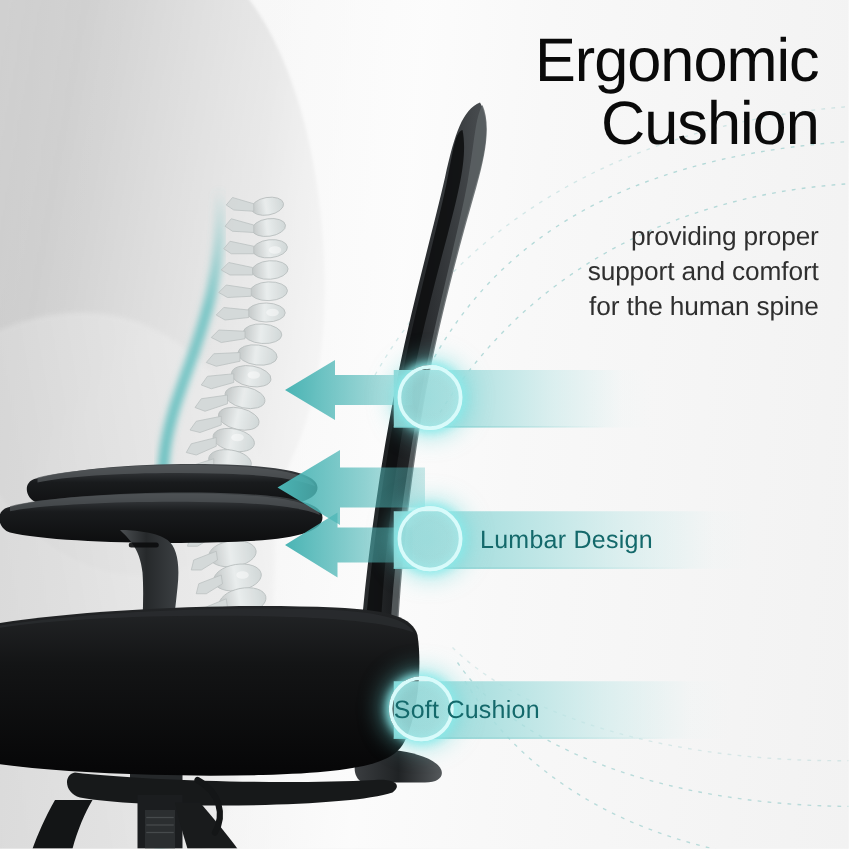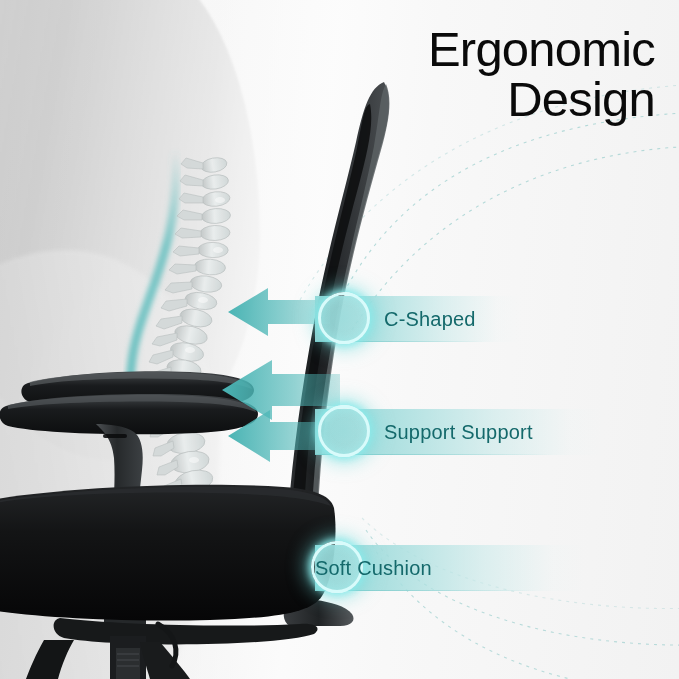--- a/index.html
+++ b/index.html
@@ -362,34 +362,38 @@
     </g>
 
     <g>
       <path d="M330,422 L270,422 L270,410 L228,436 L270,462 L270,450 L330,450 Z" fill="url(#arrG)"></path>
     </g>
   </svg>
 
   <div class="callout" id="co0" style="left: 315px; top: 296px; width: 207px;">
     <div class="callout-bar" style="width: 207px;"></div>
     <div class="ring" style="width: 46px; height: 46px; left: 3px; top: -4px;"></div>
-    <span class="callout-label" style="margin-left: 69px;">C-Shaped</span>
   </div>
 
   <div class="callout" id="co1" style="left: 315px; top: 409px; width: 290px;">
     <div class="callout-bar" style="width: 290px;"></div>
     <div class="ring" style="width: 46px; height: 46px; left: 3px; top: -4px;"></div>
-    <span class="callout-label" style="margin-left: 69px;">Support Support</span>
+    <span class="callout-label" style="margin-left: 69px;">Lumbar Design</span>
   </div>
 
   <div class="callout" id="co2" style="left: 315px; top: 545px; width: 270px;">
     <div class="callout-bar" style="width: 270px;"></div>
     <div class="ring" style="width: 46px; height: 46px; left: -4px; top: -4px;"></div>
     <span class="callout-label" style="">Soft Cushion</span>
   </div>
 
   <div class="title">
     <div>Ergonomic</div>
-    <div>Design</div>
-  </div>
-
+    <div>Cushion</div>
+  </div>
+
+  <div class="subtitle">
+    <div>providing proper</div>
+    <div>support and comfort</div>
+    <div>for the human spine</div>
+  </div>
 
 </div>
 
 </body></html>

